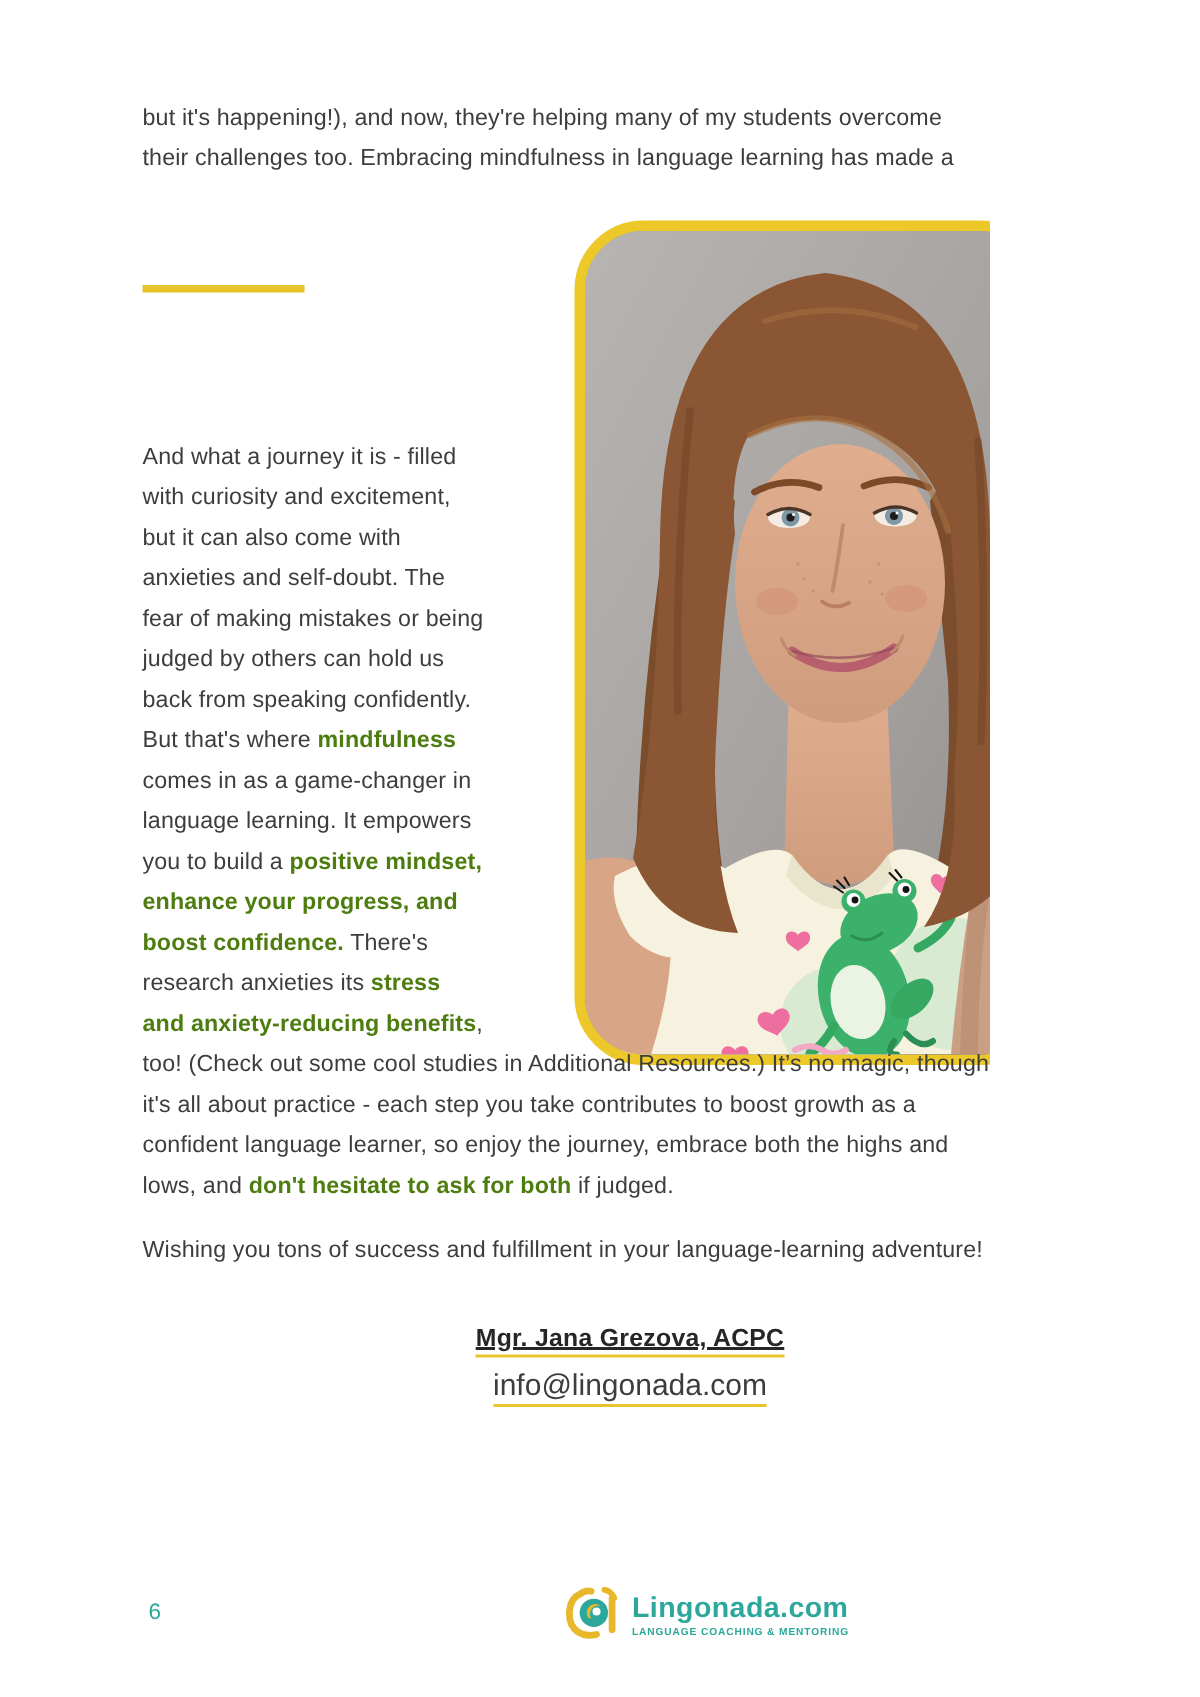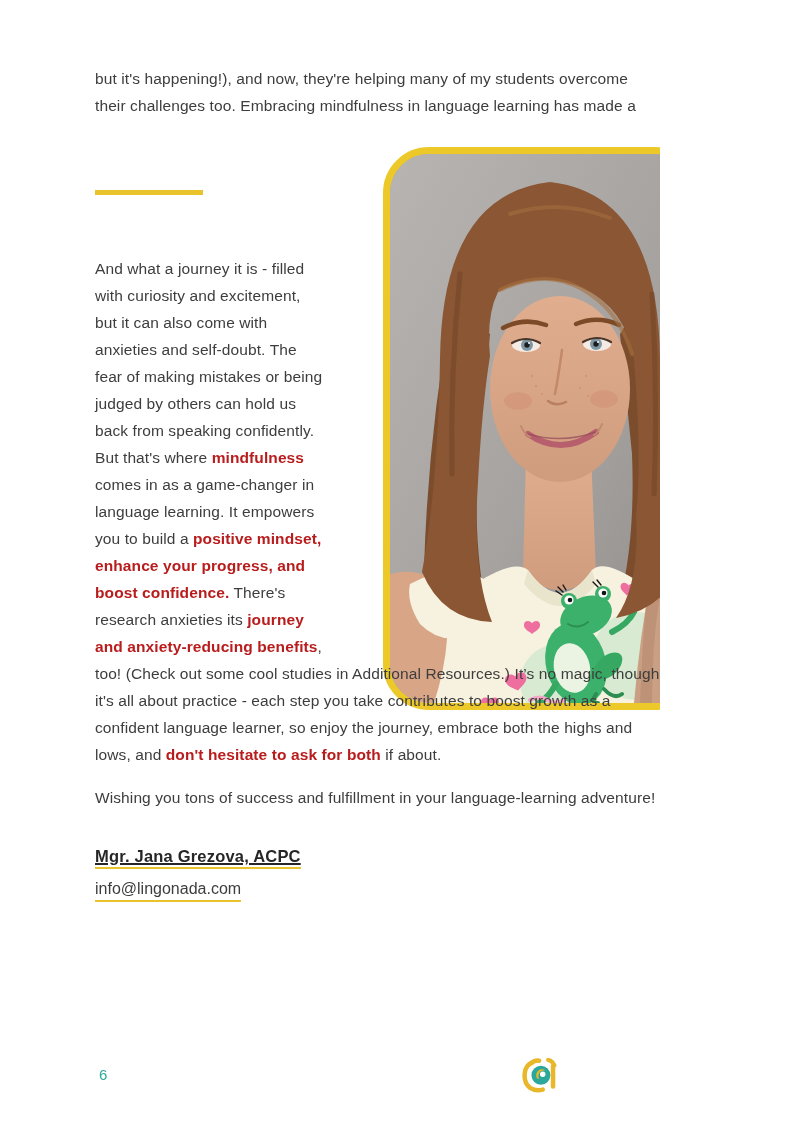--- a/index.html
+++ b/index.html
@@ -5,33 +5,33 @@
   html,body { margin:0; padding:0; background:#ffffff; }
   .page {
     position:relative; width:660px; height:1131px; background:#ffffff;
     overflow:hidden; font-family:"Liberation Sans", sans-serif; color:#3d3d3d;
   }
   .content { position:absolute; left:95px; top:65px; width:650px; }
   .para {
     margin:0; font-size:15.5px; line-height:27px; letter-spacing:0.1px;
     white-space:pre-line; color:#3d3d3d;
   }
-  .para strong { font-weight:700; color:#b91c1c; }
+  .para strong { font-weight:700; color:#4d7c0f; }
   .narrow { width:295px; }
   .divider { width:108px; height:5px; background:#e8c32b; margin-top:71px; }
-  .journey { margin-top:60px; }
+  .journey { margin-top:96px; }
   .closing { margin-top:16px; }
-  .signature { margin-top:34px; }
+  .signature { margin-top:34px;text-align:center; }
   .sig-name {
     display:inline-block; font-size:16.5px; font-weight:700; letter-spacing:0.2px;
     color:#262626; text-decoration:underline; text-decoration-thickness:1.5px;
     border-bottom:2.5px solid #e8c32b; padding-bottom:0px; line-height:22px;
   }
   .sig-email {
-    display:inline-block; margin-top:9px; font-size:16px; color:#3d3d3d;
+    display:inline-block; margin-top:9px; font-size:20px; color:#3d3d3d;
     text-decoration:none; border-bottom:2px solid #e8c32b; padding-bottom:1px;
     line-height:21px; cursor:pointer;
   }
   .photo-frame {
     position:absolute; left:383px; top:147px; width:317px; height:563px;
     box-sizing:border-box; border:7px solid #ecc929; border-radius:46px;
     overflow:hidden; background:#aaa7a5;
   }
   .photo-frame svg { display:block; width:100%; height:100%; }
   .page-number {
@@ -170,27 +170,27 @@
 anxieties and self-doubt. The
 fear of making mistakes or being
 judged by others can hold us
 back from speaking confidently.
 But that's where </span><strong>mindfulness</strong><span>
 comes in as a game-changer in
 language learning. It empowers
 you to build a </span><strong>positive mindset,
 enhance your progress, and
 boost confidence.</strong><span> There's
-research anxieties its </span><strong>journey
+research anxieties its </span><strong>stress
 and anxiety-reducing benefits</strong><span>,</span></p>
 
     <p class="para"><span>too! (Check out some cool studies in Additional Resources.) It’s no magic, though,
 it's all about practice - each step you take contributes to boost growth as a
 confident language learner, so enjoy the journey, embrace both the highs and
-lows, and </span><strong>don't hesitate to ask for both</strong><span> if about.</span></p>
+lows, and </span><strong>don't hesitate to ask for both</strong><span> if judged.</span></p>
 
     <p class="para closing">Wishing you tons of success and fulfillment in your language-learning adventure!</p>
 
     <div class="signature">
       <div>
         <span class="sig-name">Mgr. Jana Grezova, ACPC</span>
       </div>
       <div>
         <a class="sig-email">info@lingonada.com</a>
       </div>
@@ -202,15 +202,19 @@
   <div class="logo">
     <svg class="logo-icon" viewBox="0 0 40 42">
       <path d="M11 5 Q 4 8 3 17 Q 2 28 9 33 Q 15 37 23 35" stroke="#e8b72a" stroke-width="5" fill="none" stroke-linecap="round"></path>
       <path d="M11 5 Q 15 2 19 3" stroke="#e8b72a" stroke-width="5" fill="none" stroke-linecap="round"></path>
       <circle cx="21" cy="19" r="10.5" fill="#2ba89b"></circle>
       <path d="M17 23 Q 14 18 18 14 Q 22 11 26 14 Q 21 13 19 17 Q 17 20 19 23 Z" fill="#e8b72a"></path>
       <circle cx="23" cy="18" r="3" fill="#ffffff"></circle>
       <rect x="32" y="6" width="5" height="28" rx="2.5" fill="#e8b72a"></rect>
       <path d="M36 8 Q 34 3 29 2" stroke="#e8b72a" stroke-width="4.5" fill="none" stroke-linecap="round"></path>
     </svg>
+    <div>
+      <div class="logo-name">Lingonada.com</div>
+      <div class="logo-tagline">LANGUAGE COACHING &amp; MENTORING</div>
+    </div>
   </div>
 
 </div>
 
 </body></html>

